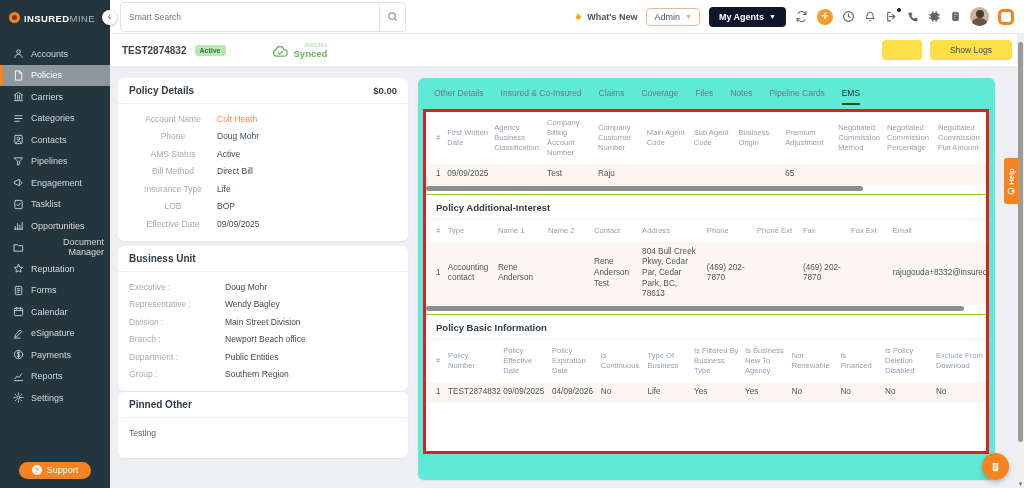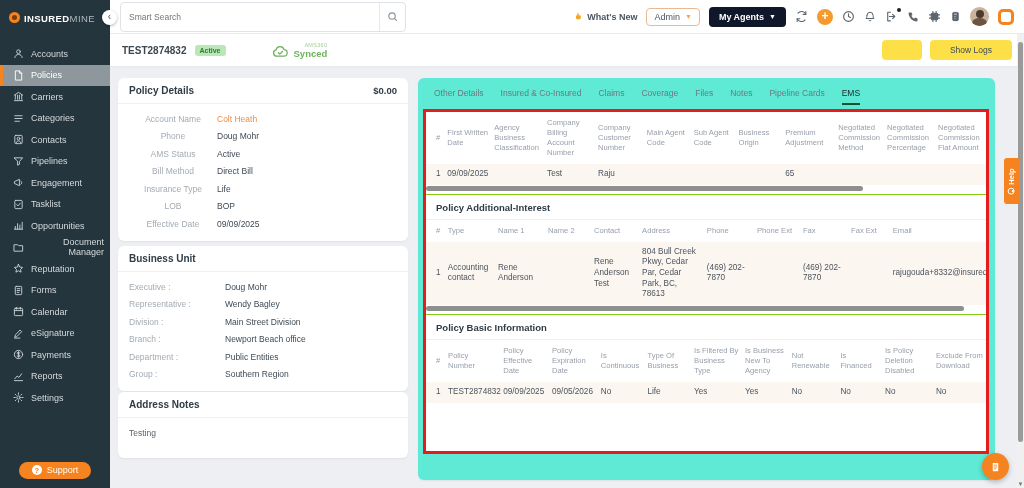--- a/index.html
+++ b/index.html
@@ -423,21 +423,21 @@
       </div>
       <div class="frow">
         <span class="flabel">Group :</span>
         <span class="fvalue">Southern Region</span>
       </div>
     </div>
 </div>
 
 <div class="card" style="top:392px;">
   <div class="card-head">
-    <span class="card-title">Address Notes</span>
+    <span class="card-title">Pinned Other</span>
   </div>
   <div class="note-body">Testing</div>
 </div>
 
 <div class="main-card">
   <div class="tabs-row">
       <span class="tab">Other Details</span>
       <span class="tab">Insured &amp; Co-Insured</span>
       <span class="tab">Claims</span>
       <span class="tab">Coverage</span>
@@ -537,21 +537,21 @@
               <th style="width: 42px;">Is Financed</th>
               <th style="width: 48px;">Is Policy Deletion Disabled</th>
               <th style="width: 50px;">Exclude From Download</th>
             </tr>
           </thead>
           <tbody>
             <tr>
               <td>1</td>
               <td>TEST2874832</td>
               <td>09/09/2025</td>
-              <td>09/05/2026</td>
+              <td>04/09/2026</td>
               <td>No</td>
               <td>Life</td>
               <td>Yes</td>
               <td>Yes</td>
               <td>No</td>
               <td>No</td>
               <td>No</td>
               <td>No</td>
             </tr>
           </tbody>

